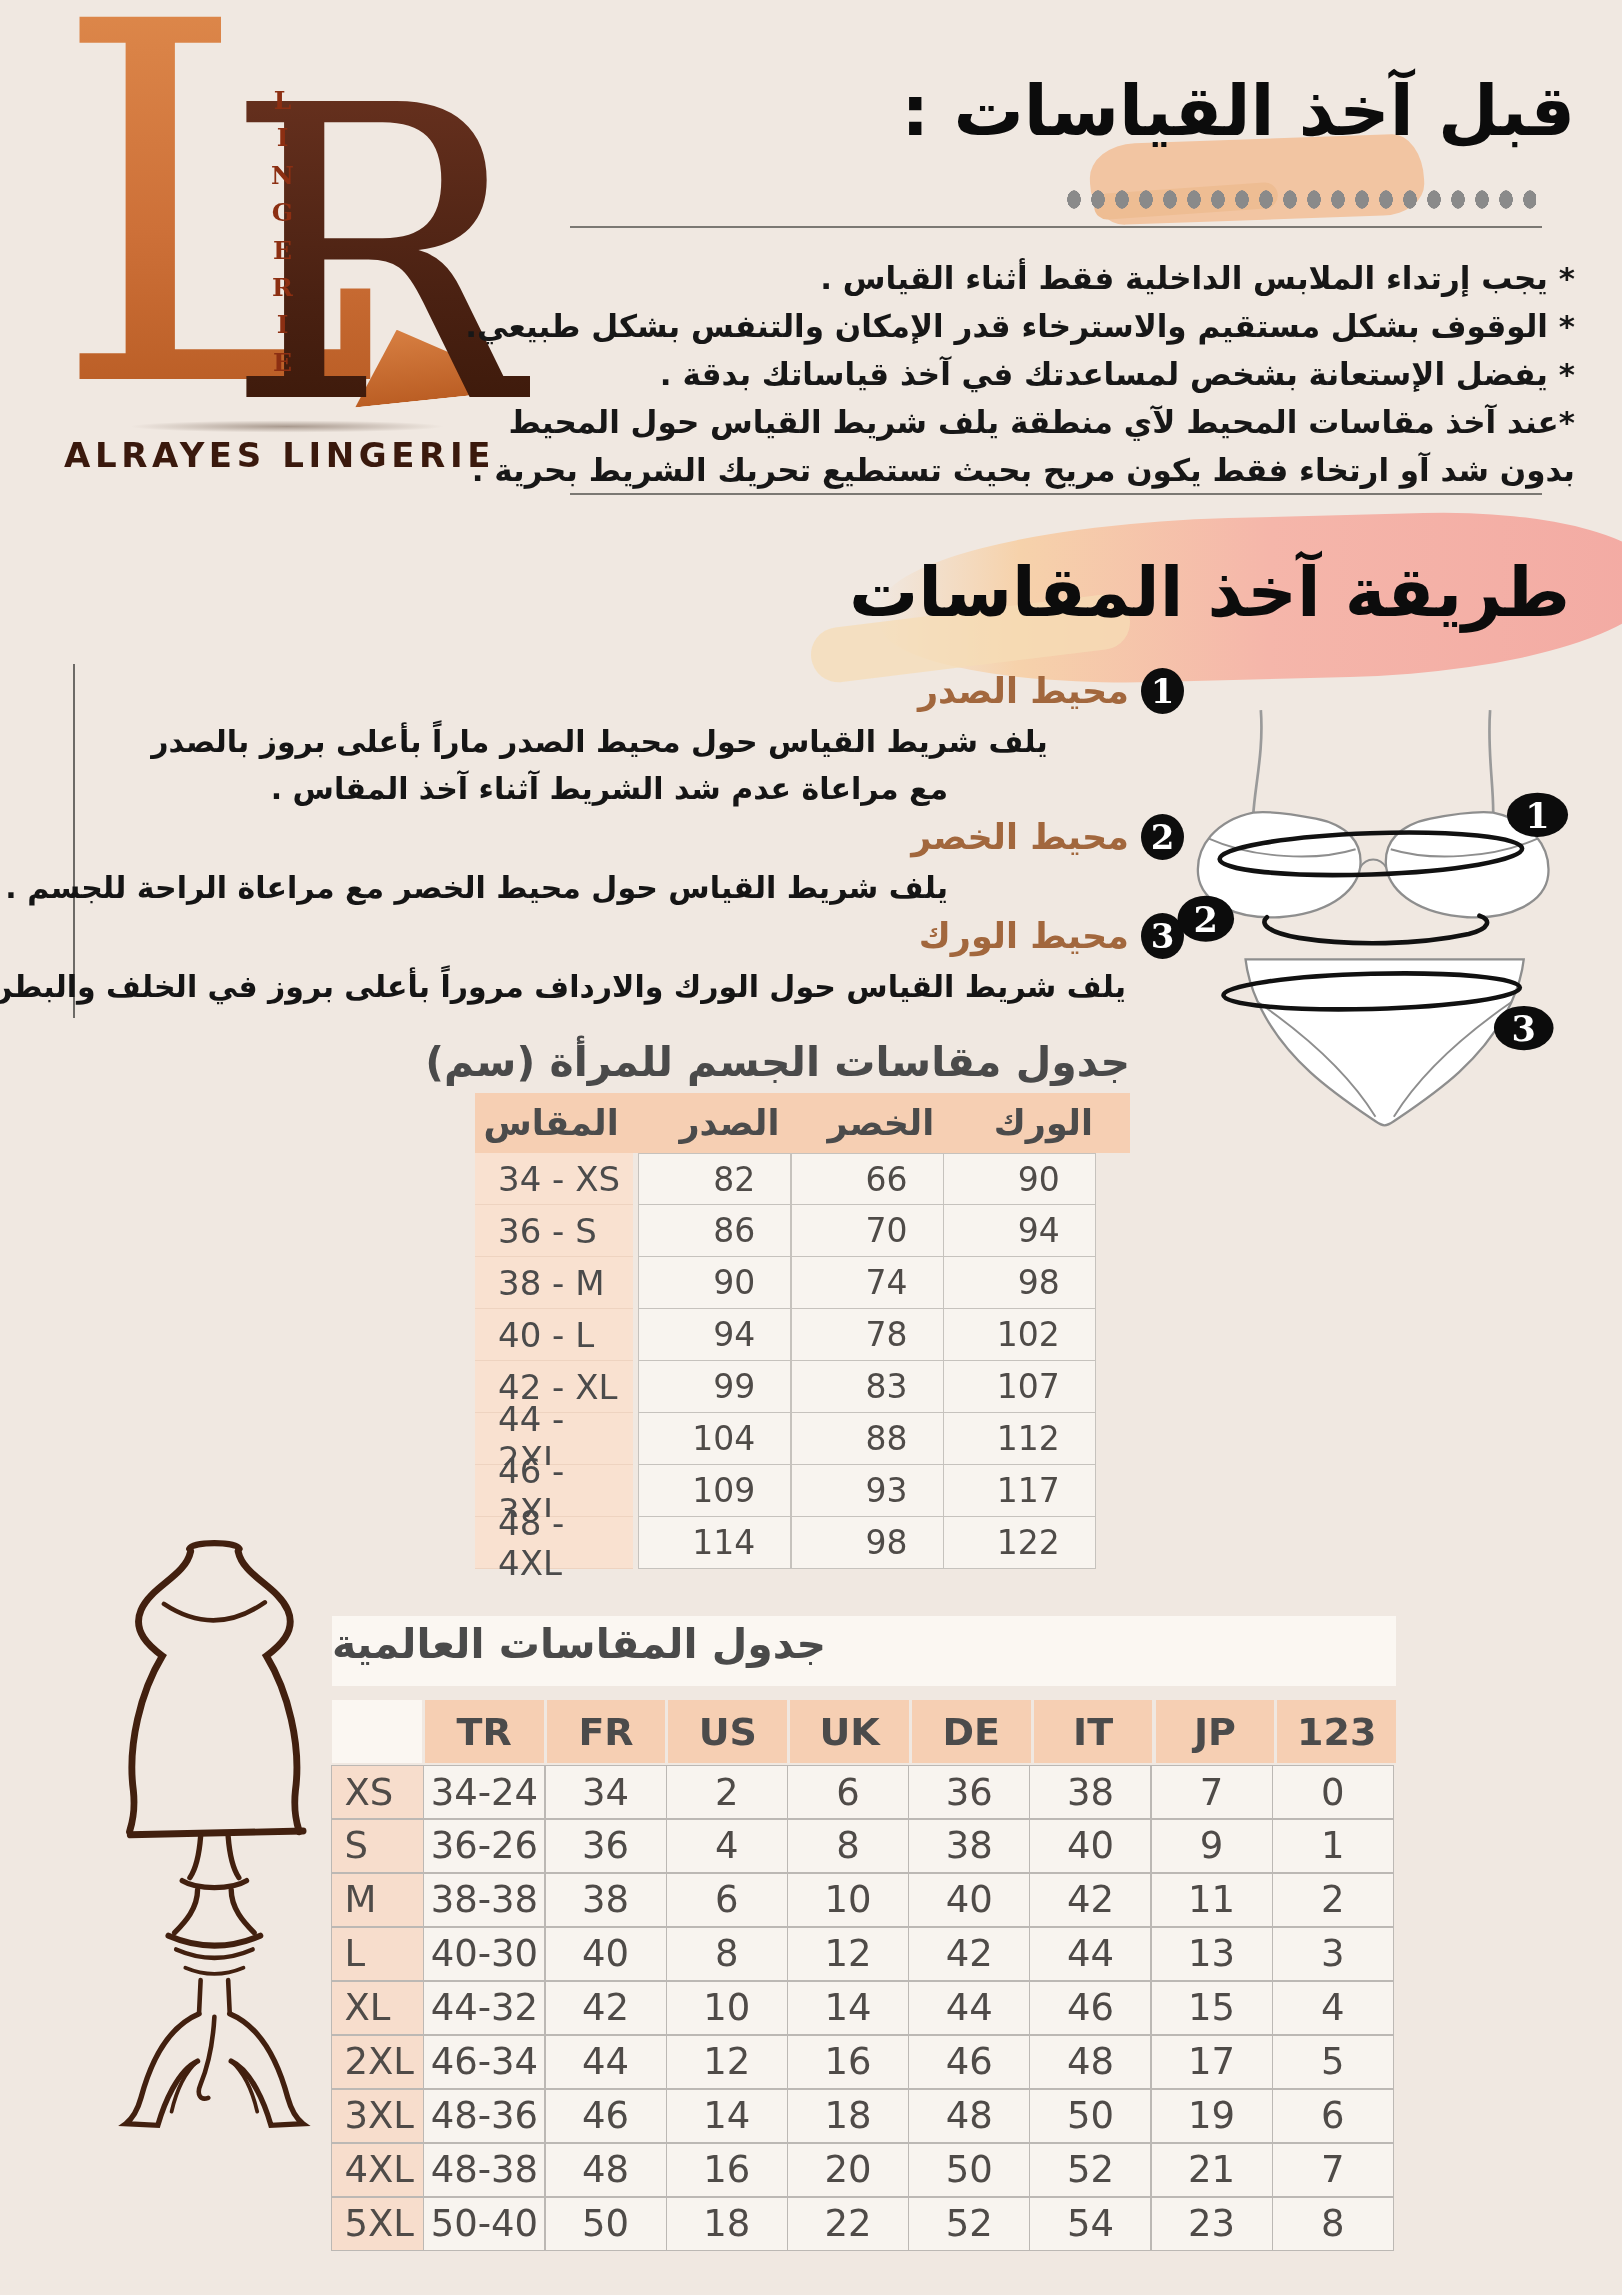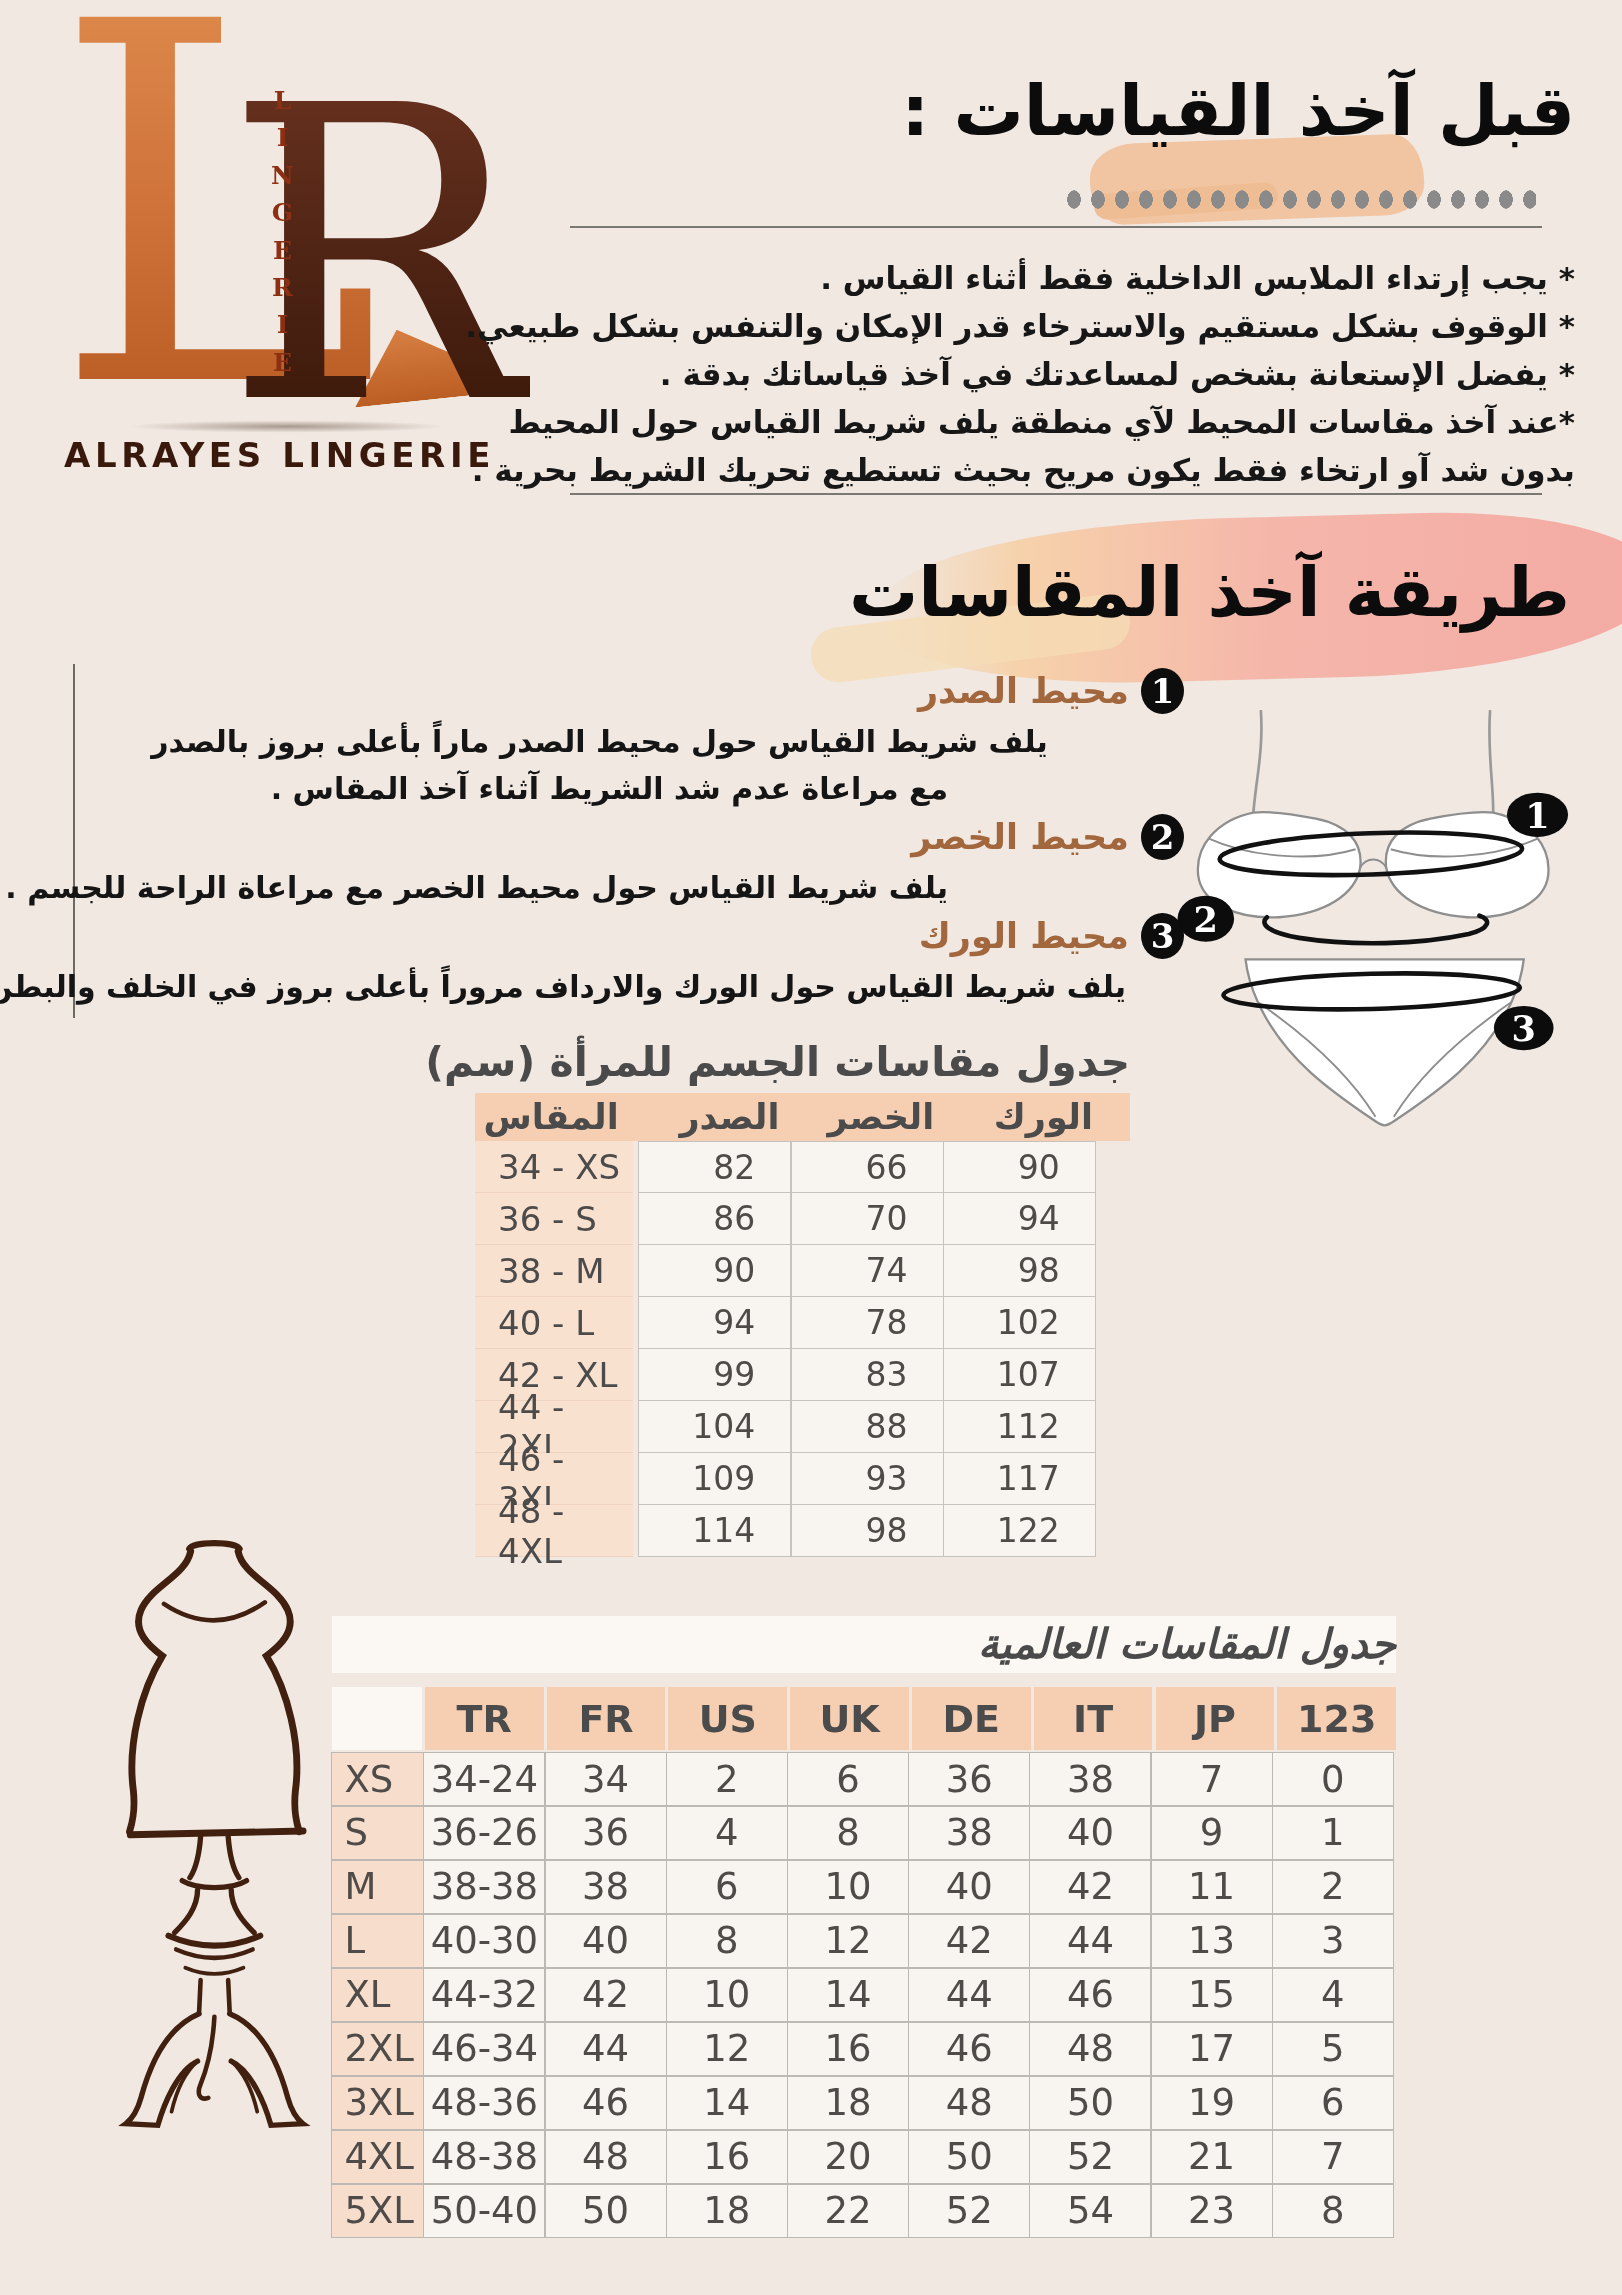--- a/index.html
+++ b/index.html
@@ -105,21 +105,21 @@
   
   .figure-svg{position:absolute; left:1163px; top:704px;}
   
   .mannequin-svg{position:absolute; left:115px; top:1530px;}
   
   .t1{position:absolute; left:475px; top:1035px; width:655px; direction:ltr;}
   .t1-title{
     width:100%; text-align:center; direction:rtl; font-size:41px; font-weight:700;
     color:#4a4a4a; height:55px; line-height:55px; white-space:nowrap;
   }
-  .t1-header{display:flex; background:#f6cfb3; height:48px; align-items:center; margin-top:3.1px;}
+  .t1-header{display:flex; background:#f6cfb3; height:60px; align-items:center; margin-top:3.1px;}
   .t1-hcell{font-size:35px; font-weight:700; color:#4b4b4b; text-align:right; box-sizing:border-box;}
   .t1-hcell.c0{width:190px; padding-right:46px;}
   .t1-hcell.c1,.t1-hcell.c2{width:155px; padding-right:40px;}
   .t1-hcell.c3{width:156px; padding-right:37px;}
   .t1-row{display:flex; height:52px;}
   .t1-size{
     width:158px; background:#f9e1d0; box-sizing:border-box; padding-left:23px;
     font-size:34px; color:#4b4b4b; display:flex; align-items:center;
     border-bottom:0.8px solid #eed3c0;
   }
@@ -127,22 +127,22 @@
   .t1-num{
     width:153px; background:#f8f4ef; box-sizing:border-box;
     border:0.8px solid #c6c2bd; margin-left:-0.8px;
     font-size:33px; color:#4f4b48; display:flex; align-items:center; justify-content:flex-end;
     padding-right:35px;
   }
   .t1-row + .t1-row .t1-num{margin-top:-0.8px;}
   
   .t2{position:absolute; left:332px; top:1616px; width:1064px; direction:ltr;}
   .t2-title{
-    background:#fbf7f2; height:57px; line-height:57px; text-align:right; direction:rtl;
-    font-size:41px; font-weight:700; color:#4a4a4a;font-style:italic;
+    background:#fbf7f2; height:70px; line-height:57px; text-align:left; direction:rtl;
+    font-size:41px; font-weight:700; color:#4a4a4a;
   }
   .t2-header{display:flex; gap:3.1px; height:63px; margin-top:14px;}
   .t2-hempty{width:90px; background:#fbf7f2;}
   .t2-hcell{
     width:119px; background:#f6cfb3; display:flex; align-items:center; justify-content:center;
     font-size:38px; font-weight:700; color:#4b4b4b;
   }
   .t2-body{margin-top:2.3px;}
   .t2-row{display:flex; height:54px;}
   .t2-row > div{box-sizing:border-box; border:0.8px solid #bcb8b4; margin-left:-0.8px;}

